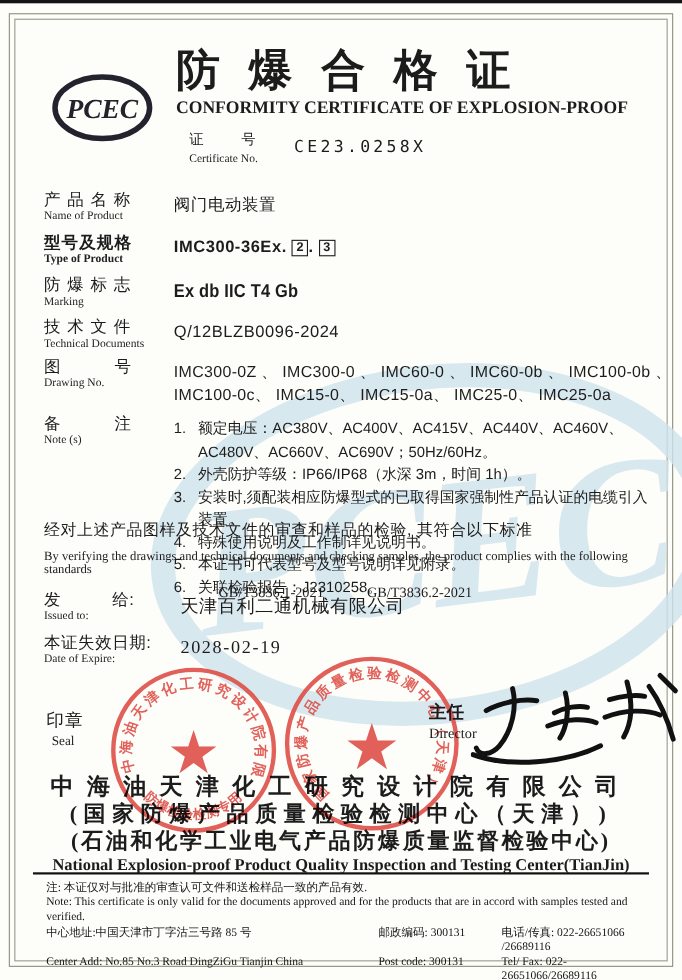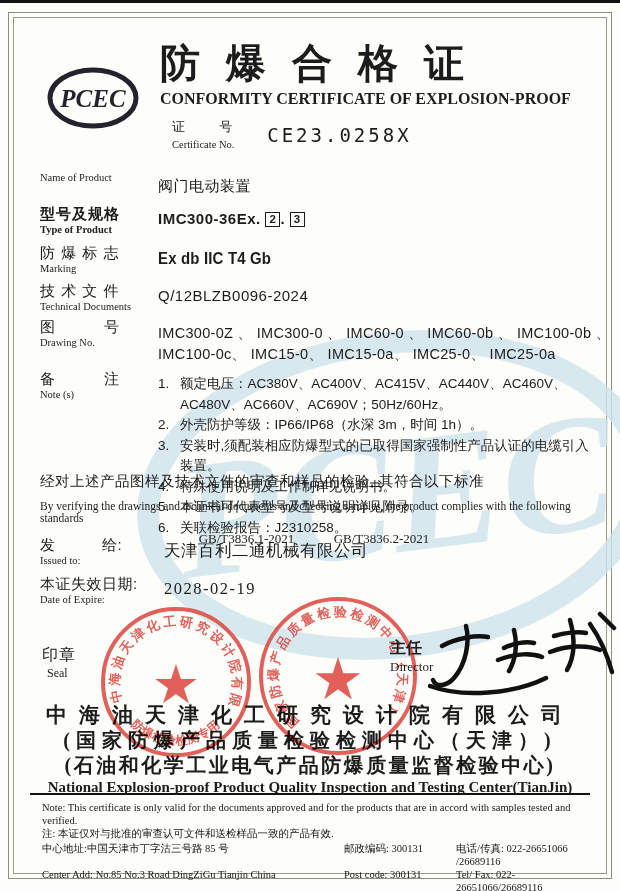--- a/index.html
+++ b/index.html
@@ -14,21 +14,21 @@
   
   .logo{position:absolute;left:46px;top:66px;}
   .title-cn{position:absolute;left:160px;top:36px;font-family:"Liberation Serif",serif;
             font-weight:bold;font-size:40px;letter-spacing:26px;white-space:nowrap;}
   .title-en{position:absolute;left:160px;top:90px;font-family:"Liberation Serif",serif;
             font-weight:bold;font-size:16px;white-space:nowrap;}
   .certno{position:absolute;left:172px;top:118px;display:flex;align-items:flex-start;}
   .certno .lbl-cn{font-size:13px;letter-spacing:9px;white-space:pre;}
   .certno .lbl-en{font-family:"Liberation Serif",serif;font-size:10.5px;margin-top:3px;}
   .certno .val{margin-left:26px;margin-top:6px;font-family:"DejaVu Sans Mono",monospace;
-               font-size:19px;letter-spacing:3px;font-weight:500;}
+               font-size:15px;letter-spacing:3px;font-weight:500;}
 
   
   .fields{position:absolute;left:40px;top:172px;width:548px;}
   .frow{display:flex;align-items:flex-start;}
   .flabel{width:118px;flex:0 0 118px;}
   .flabel .cn{font-size:15px;white-space:pre;letter-spacing:1px;}
   .flabel .en{font-family:"Liberation Serif",serif;font-size:10.5px;margin-top:0px;color:#222;}
   .fvalue{padding-top:5px;font-size:15px;letter-spacing:.5px;}
   .digit-box{display:inline-block;border:1.5px solid #1c1c1c;font-size:11.5px;line-height:13px;
              width:13px;text-align:center;vertical-align:1px;}
@@ -108,20 +108,21 @@
         <div class="lbl-cn">证  号</div>
         <div class="lbl-en">Certificate No.</div>
       </div>
       <div class="val">CE23.0258X</div>
     </div>
 
     <div class="fields">
 
       <div class="frow" style="margin-bottom:9px;">
         <div class="flabel">
+          <div class="cn">产 品 名 称</div>
           <div class="en">Name of Product</div>
         </div>
         <div class="fvalue">阀门电动装置</div>
       </div>
 
       <div class="frow" style="margin-bottom:9px;font-weight:bold;">
         <div class="flabel">
           <div class="cn">型号及规格</div>
           <div class="en">Type of Product</div>
         </div>
@@ -272,22 +273,22 @@
 
     <div class="org">
       <div class="l1">中海油天津化工研究设计院有限公司</div>
       <div class="l2">(国家防爆产品质量检验检测中心（天津）)</div>
       <div class="l3">(石油和化学工业电气产品防爆质量监督检验中心)</div>
       <div class="len">National Explosion-proof Product Quality Inspection and Testing Center(TianJin)</div>
     </div>
     <div class="org-rule"></div>
 
     <div class="footer">
+      <div>注: 本证仅对与批准的审查认可文件和送检样品一致的产品有效.</div>
       <div>Note: This certificate is only valid for the documents approved and for the products that are in accord with samples tested and verified.</div>
-      <div>注: 本证仅对与批准的审查认可文件和送检样品一致的产品有效.</div>
       <div class="contacts">
         <div>中心地址:中国天津市丁字沽三号路 85 号</div>
         <div>邮政编码: 300131</div>
         <div>电话/传真: 022-26651066 /26689116</div>
         <div>Center Add: No.85 No.3 Road DingZiGu Tianjin China</div>
         <div>Post code: 300131</div>
         <div>Tel/ Fax: 022-26651066/26689116</div>
 
       </div>
     </div>

